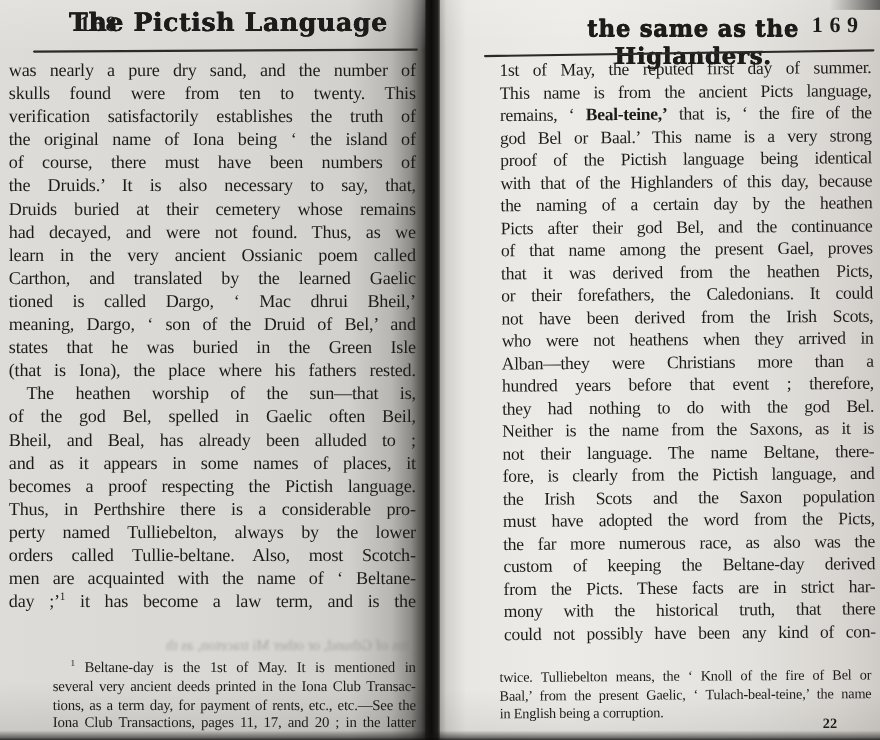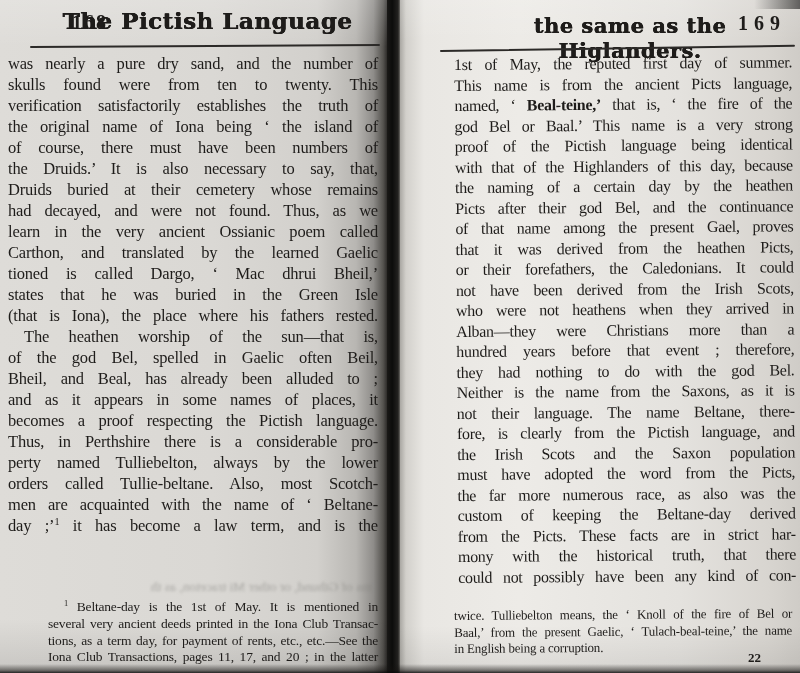--- a/index.html
+++ b/index.html
@@ -73,20 +73,21 @@
         <div class="tline"><span>skulls found were from ten to twenty. This</span></div>
         <div class="tline"><span>verification satisfactorily establishes the truth of</span></div>
         <div class="tline"><span>the original name of Iona being ‘ the island of</span></div>
         <div class="tline"><span>of course, there must have been numbers of</span></div>
         <div class="tline"><span>the Druids.’ It is also necessary to say, that,</span></div>
         <div class="tline"><span>Druids buried at their cemetery whose remains</span></div>
         <div class="tline"><span>had decayed, and were not found. Thus, as we</span></div>
         <div class="tline"><span>learn in the very ancient Ossianic poem called</span></div>
         <div class="tline"><span>Carthon, and translated by the learned Gaelic</span></div>
         <div class="tline"><span>tioned is called Dargo, ‘ Mac </span><span class="it">dhrui Bheil,’</span></div>
+        <div class="tline"><span>meaning, Dargo, ‘ son of </span><span class="it">the Druid of Bel,’</span><span> and</span></div>
         <div class="tline"><span>states that he was buried in the Green Isle</span></div>
         <div class="tline"><span>(that is Iona), the </span><span class="it">place where his fathers rested.</span></div>
         <div class="tline indent"><span>The heathen worship of the sun—that is,</span></div>
         <div class="tline"><span>of the god Bel, spelled in Gaelic often Beil,</span></div>
         <div class="tline"><span>Bheil, and Beal, has already been alluded to ;</span></div>
         <div class="tline"><span>and as it appears in some names of places, it</span></div>
         <div class="tline"><span>becomes a proof respecting the Pictish language.</span></div>
         <div class="tline"><span>Thus, in Perthshire there is a considerable pro-</span></div>
         <div class="tline"><span>perty named Tulliebelton, always by the lower</span></div>
         <div class="tline"><span>orders called Tullie-beltane. Also, most Scotch-</span></div>
@@ -104,21 +105,21 @@
 
   <div class="gutter"></div>
 
   <div class="page right">
     <div class="runtitle rt">the same as the Higlanders.</div>
     <span class="pagenum rn">169</span>
     <div class="rule rule-r"></div>
     <div class="tcol body-r">
         <div class="tline"><span>1st of May, the reputed first day of summer.</span></div>
         <div class="tline"><span>This name is from the ancient Picts language,</span></div>
-        <div class="tline"><span>named, ‘ </span><span class="it bd">Beal-teine,’</span><span> that is, ‘ the fire of the</span></div>
+        <div class="tline"><span>remains, ‘ </span><span class="it bd">Beal-teine,’</span><span> that is, ‘ the fire of the</span></div>
         <div class="tline"><span>god Bel or Baal.’ This name is a very strong</span></div>
         <div class="tline"><span>proof of the Pictish language being identical</span></div>
         <div class="tline"><span>with that of the Highlanders of this day, because</span></div>
         <div class="tline"><span>the naming of a certain day by the heathen</span></div>
         <div class="tline"><span>Picts after their god Bel, and the </span><span class="it">continuance</span></div>
         <div class="tline"><span>of that name among the present Gael, proves</span></div>
         <div class="tline"><span>that it was derived from the heathen Picts,</span></div>
         <div class="tline"><span>or their forefathers, the Caledonians. It could</span></div>
         <div class="tline"><span>not have been derived from the Irish Scots,</span></div>
         <div class="tline"><span>who were not heathens when they arrived in</span></div>

